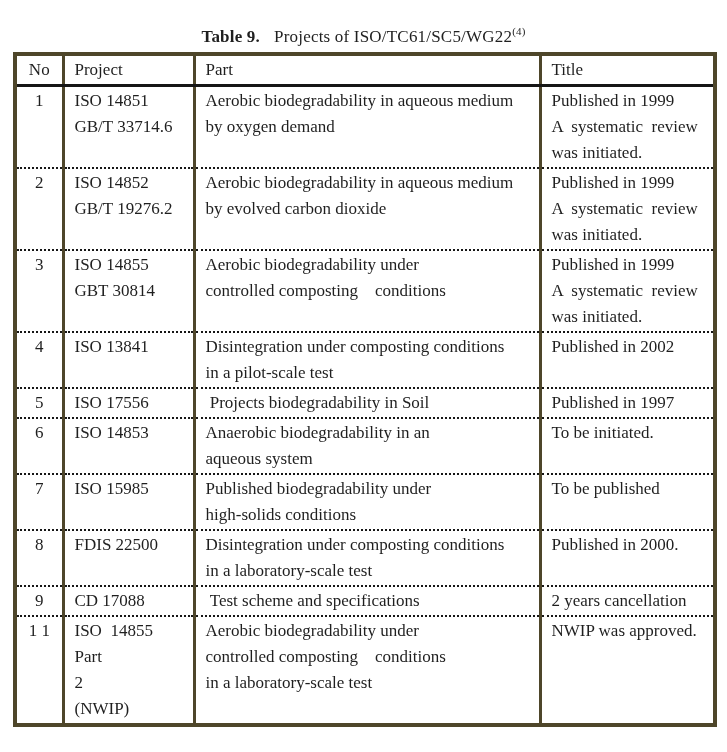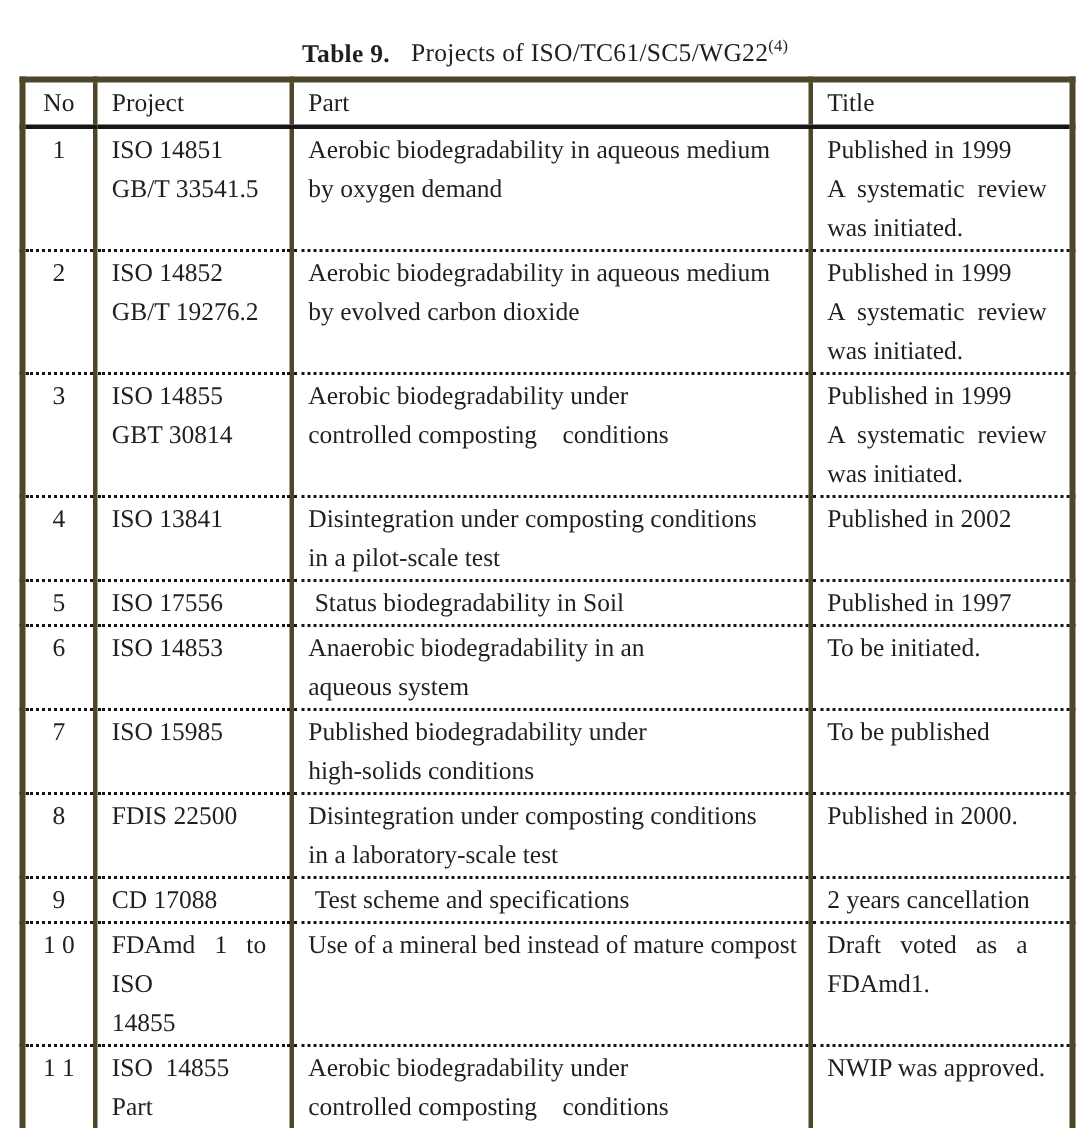--- a/index.html
+++ b/index.html
@@ -66,21 +66,21 @@
       <th>No</th>
       <th>Project</th>
       <th>Part</th>
       <th>Title</th>
     </tr>
   </thead>
   <tbody>
     <tr class="rh-82">
       <td>1</td>
       <td>ISO 14851
-GB/T 33541.5</td>
+GB/T 33714.6</td>
       <td>Aerobic biodegradability in aqueous medium
 by oxygen demand</td>
       <td>Published in 1999
 A  systematic  review
 was initiated.</td>
     </tr>
     <tr class="rh-79">
       <td>2</td>
       <td>ISO 14852
 GB/T 19276.2</td>
@@ -103,21 +103,21 @@
     <tr class="rh-54">
       <td>4</td>
       <td>ISO 13841</td>
       <td>Disintegration under composting conditions
 in a pilot-scale test</td>
       <td>Published in 2002</td>
     </tr>
     <tr class="rh-28">
       <td>5</td>
       <td>ISO 17556</td>
-      <td> Status biodegradability in Soil</td>
+      <td> Projects biodegradability in Soil</td>
       <td>Published in 1997</td>
     </tr>
     <tr class="rh-54">
       <td>6</td>
       <td>ISO 14853</td>
       <td>Anaerobic biodegradability in an
 aqueous system</td>
       <td>To be initiated.</td>
     </tr>
     <tr class="rh-55">
@@ -133,29 +133,20 @@
       <td>Disintegration under composting conditions
 in a laboratory-scale test</td>
       <td>Published in 2000.</td>
     </tr>
     <tr class="rh-27">
       <td>9</td>
       <td>CD 17088</td>
       <td> Test scheme and specifications</td>
       <td>2 years cancellation</td>
     </tr>
-    <tr class="rh-77">
-      <td>1 0</td>
-      <td>FDAmd   1   to
-ISO
-14855</td>
-      <td>Use of a mineral bed instead of mature compost</td>
-      <td>Draft   voted   as   a
-FDAmd1.</td>
-    </tr>
     <tr class="rh-80">
       <td>1 1</td>
       <td>ISO  14855  Part
 2
 (NWIP)</td>
       <td>Aerobic biodegradability under
 controlled composting    conditions
 in a laboratory-scale test</td>
       <td>NWIP was approved.</td>
     </tr>

